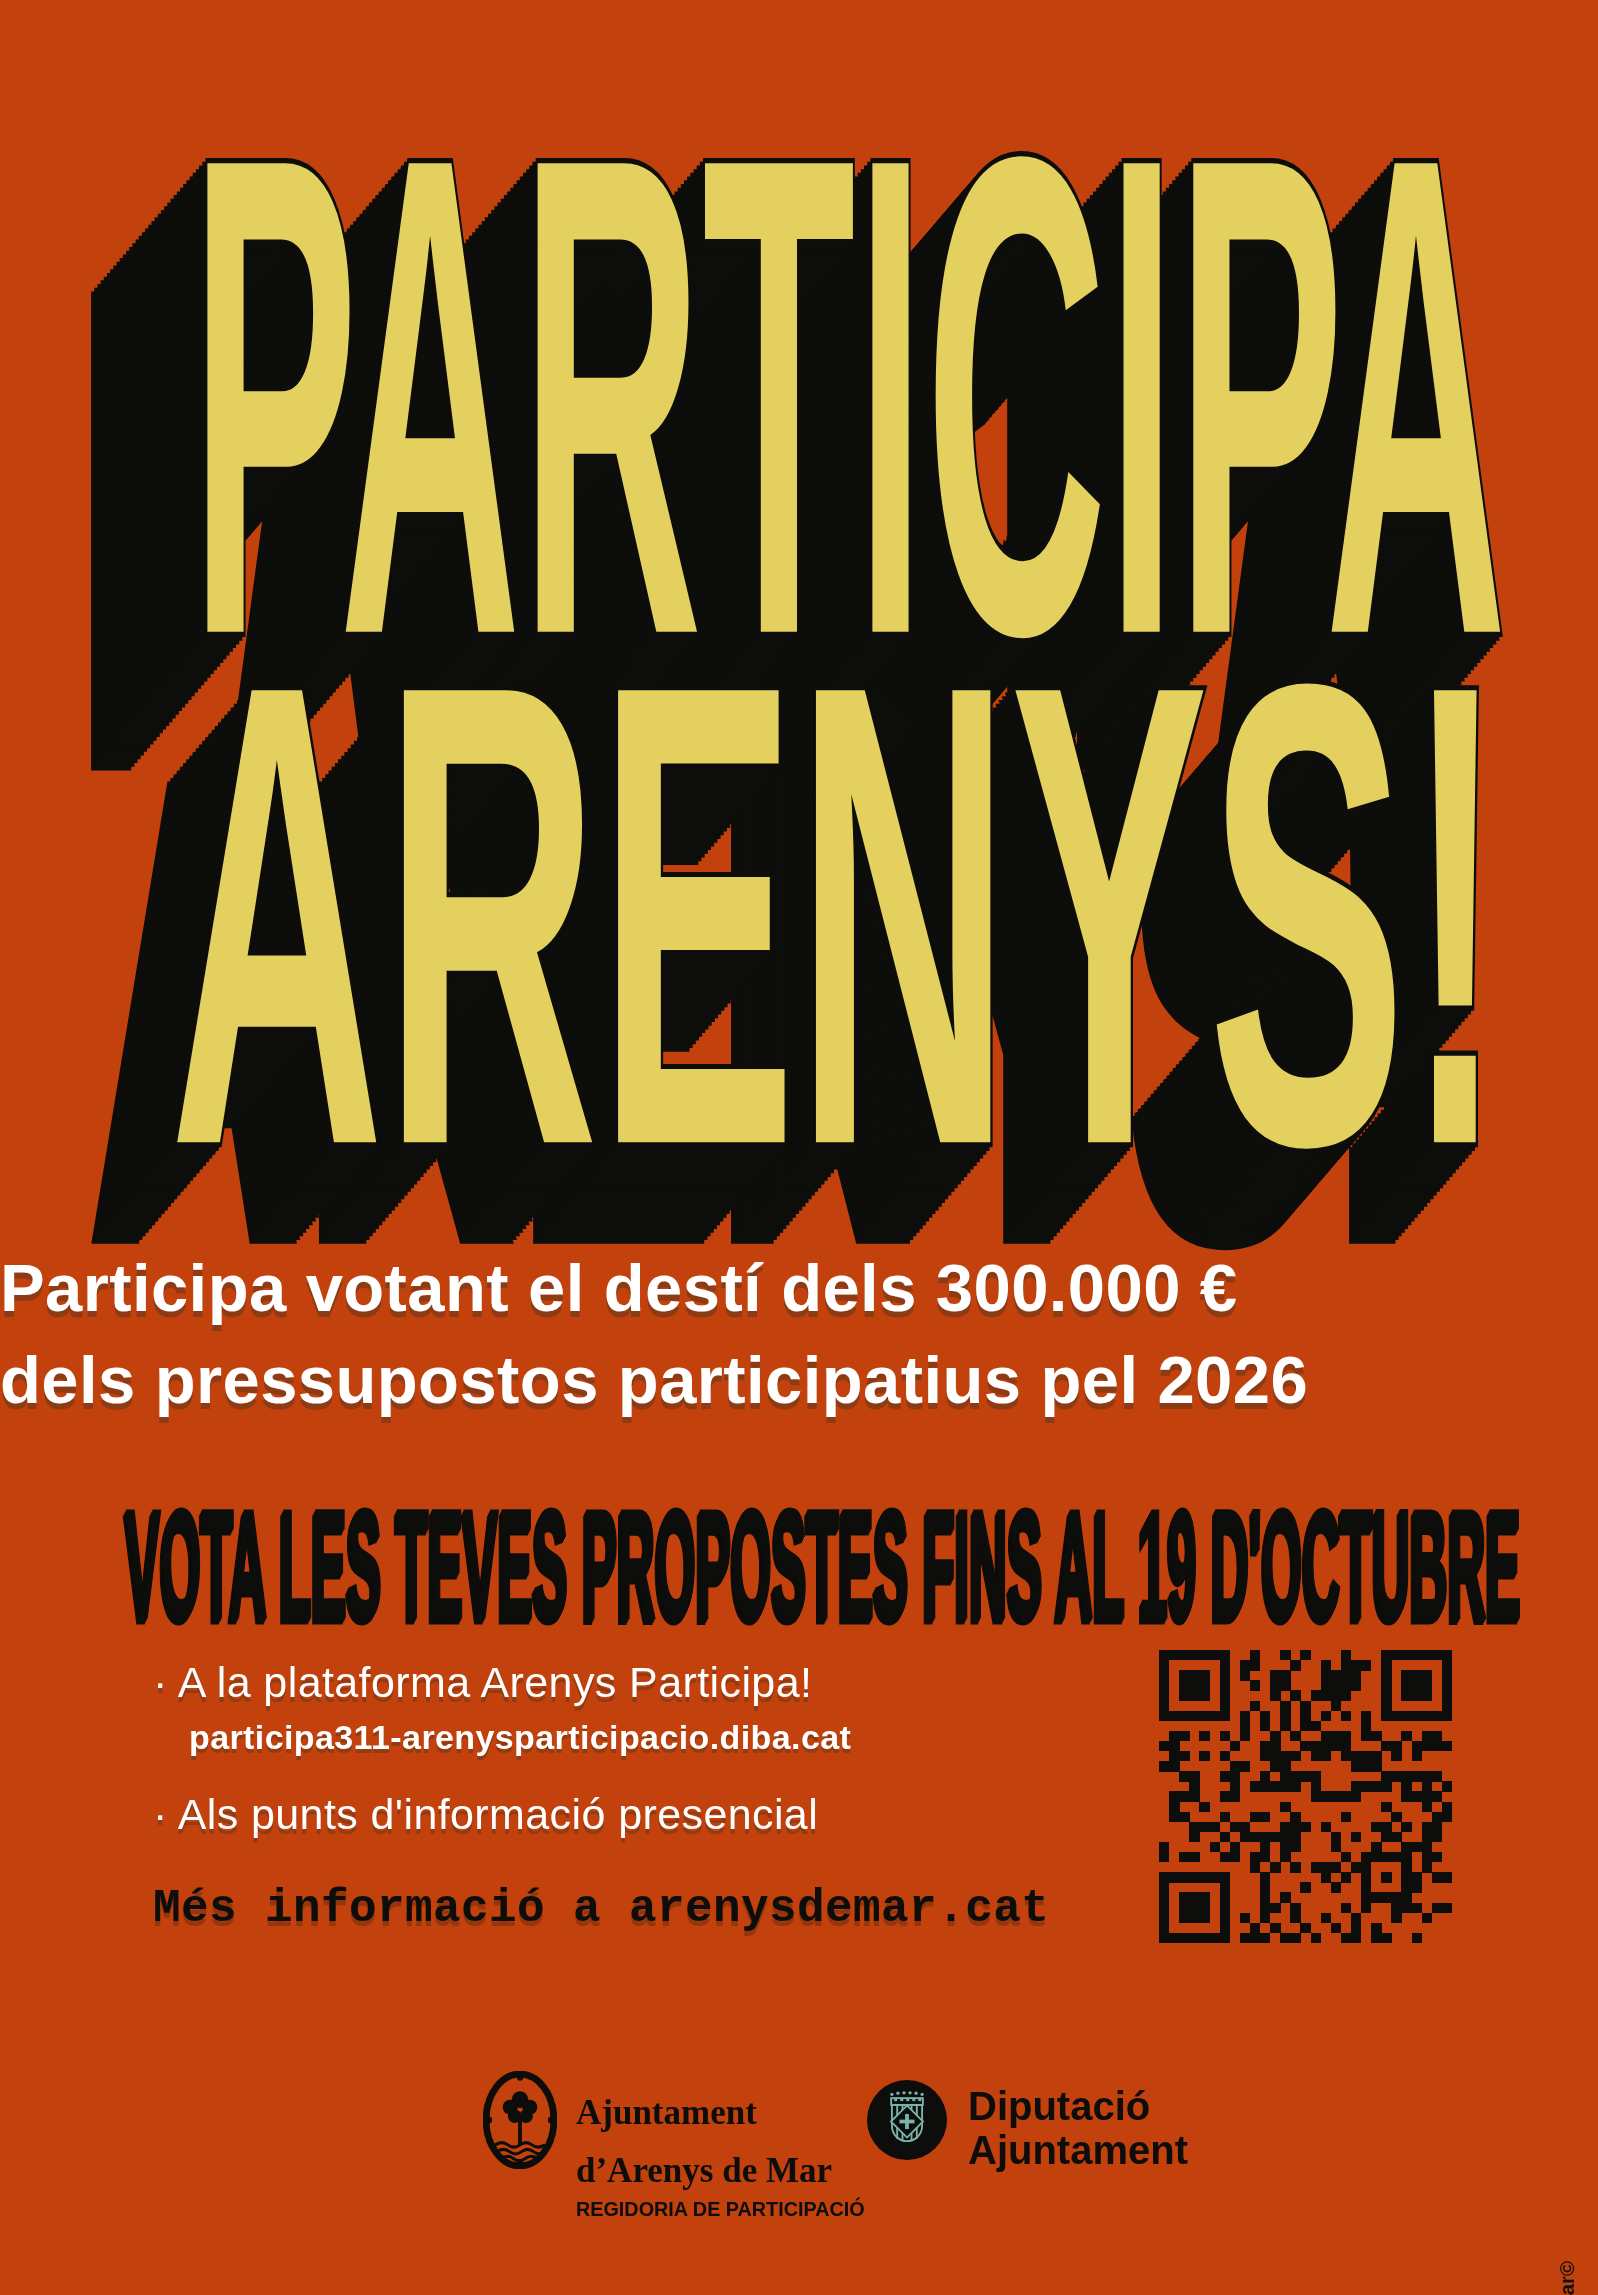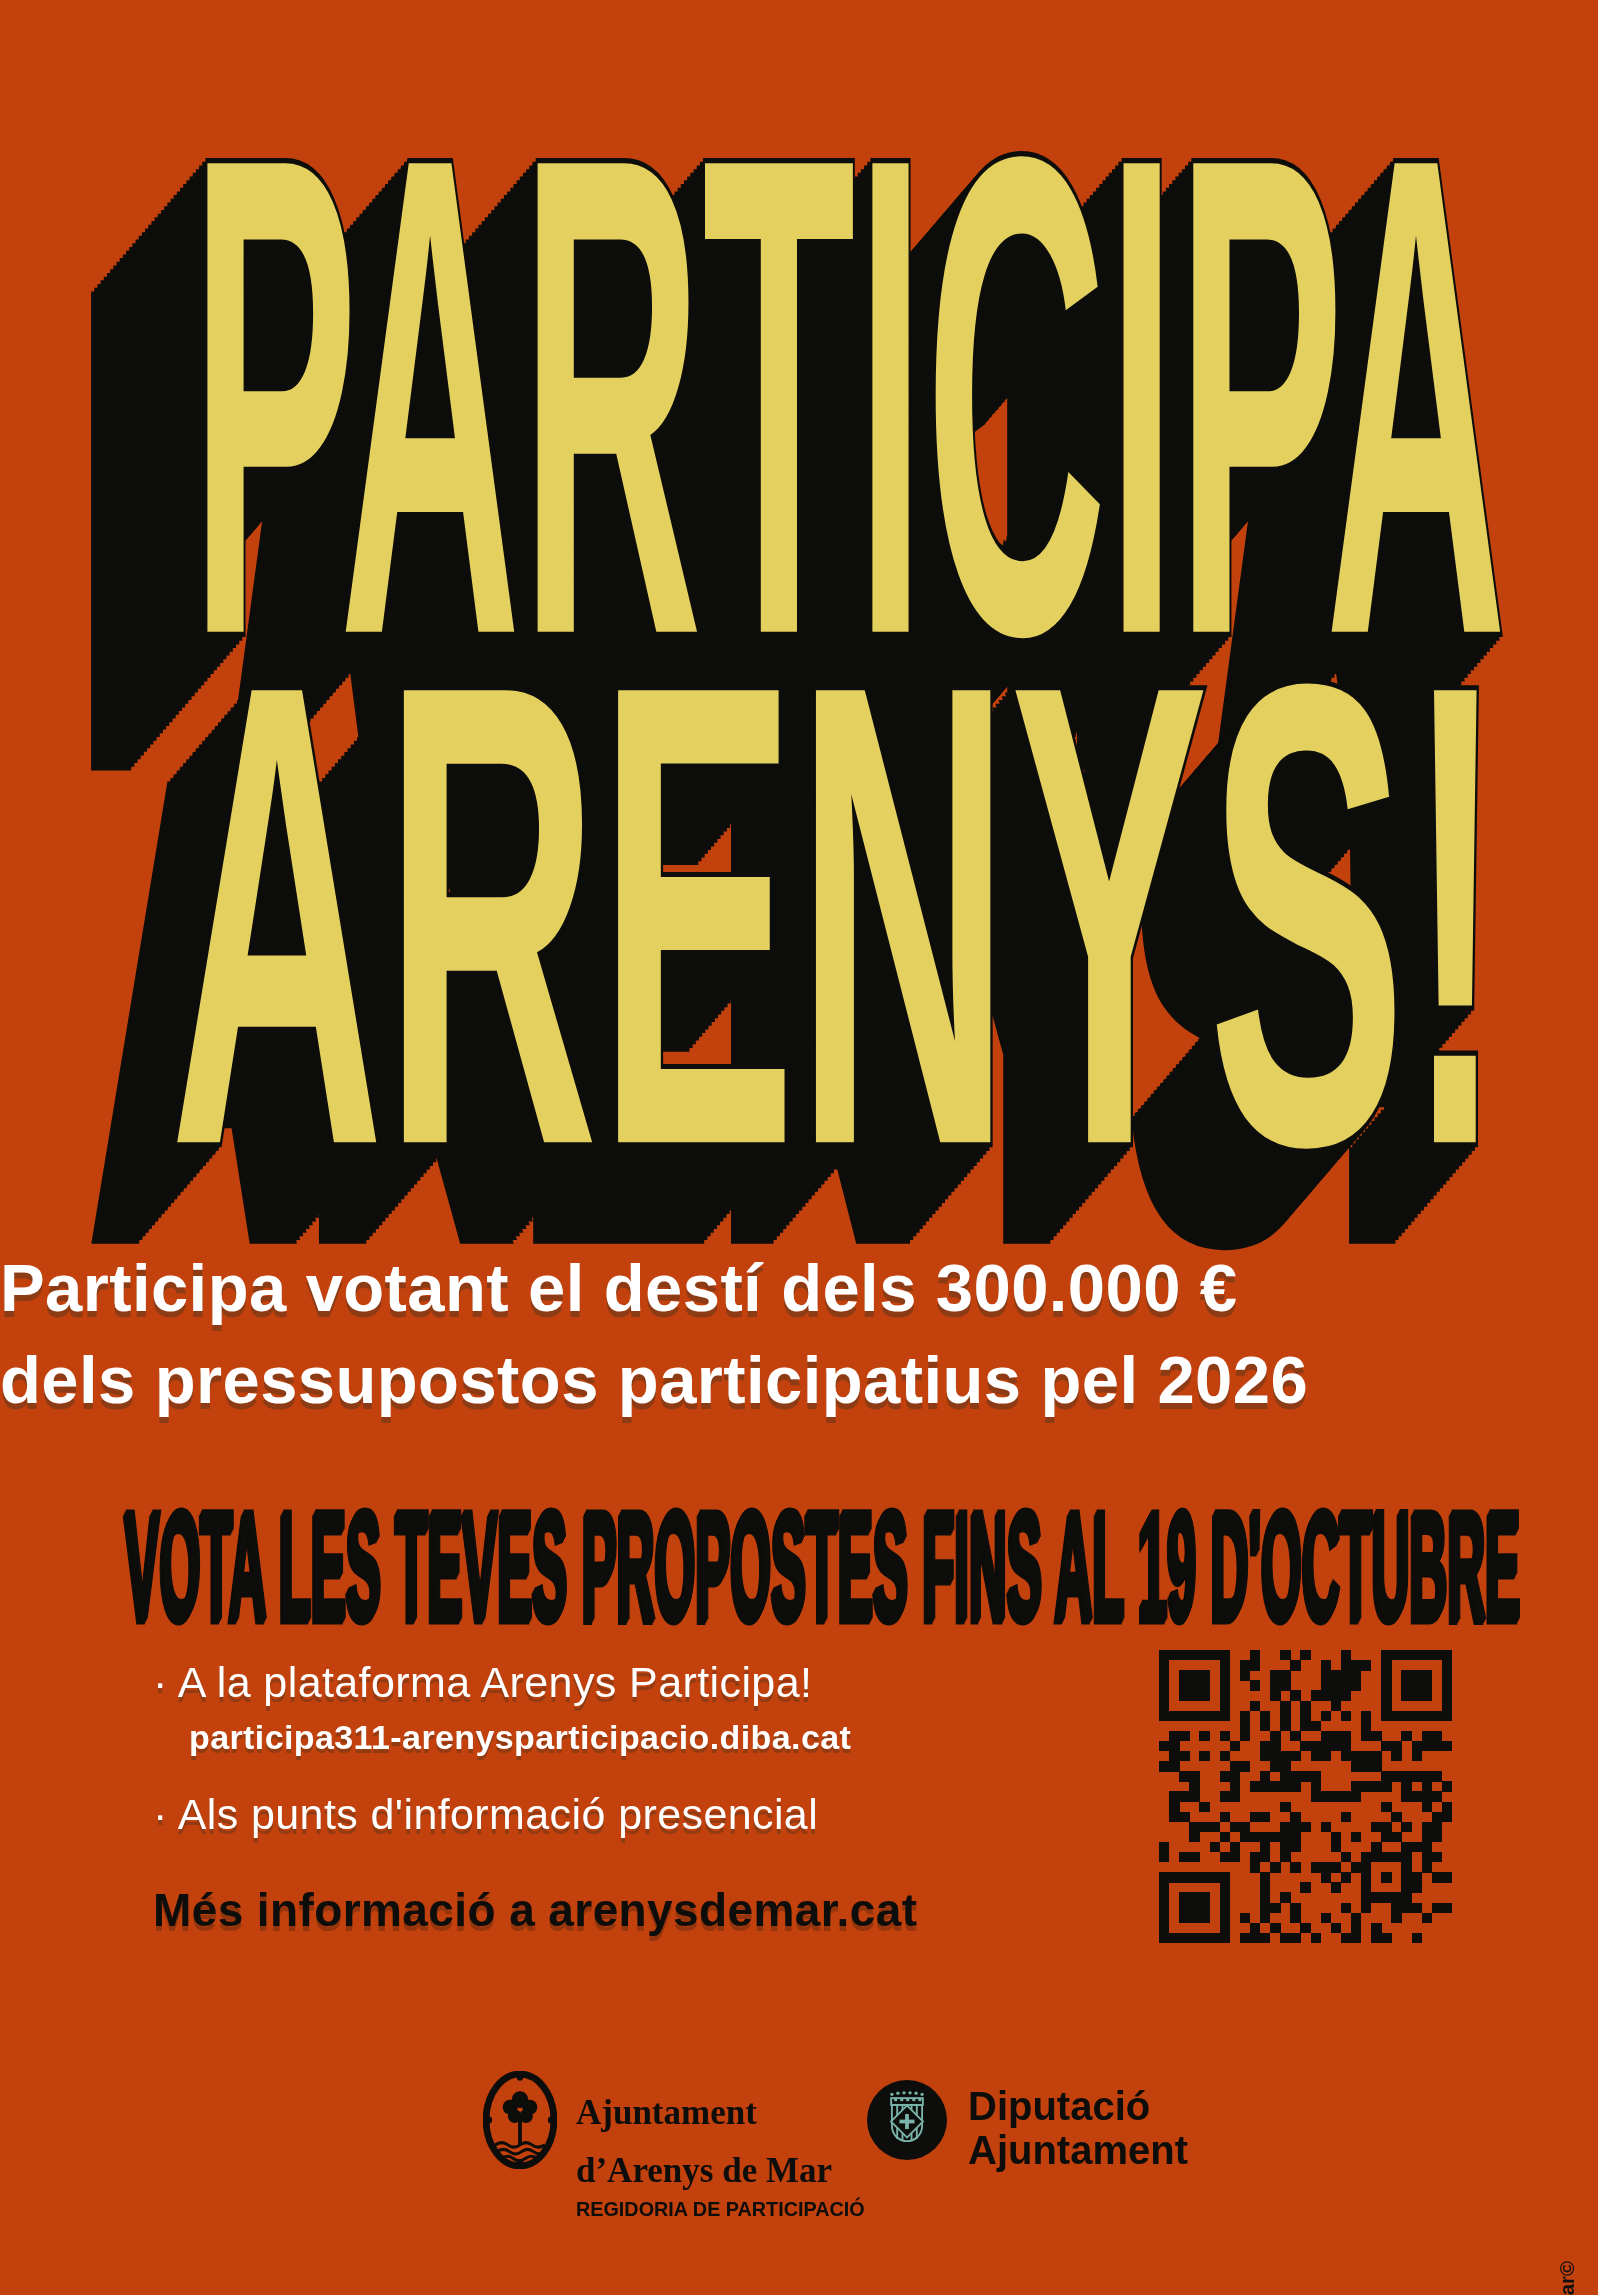--- a/index.html
+++ b/index.html
@@ -23,20 +23,21 @@
   .bullets{position:absolute;left:153px;top:1658px;width:1013px;color:#FFFFFF;}
   .bullet-line{font-size:43px;font-weight:400;letter-spacing:0.4px;
     text-shadow:0 4.5px 0 rgba(20,45,40,.28);}
   .bullet-sub{font-size:34px;font-weight:700;margin:10.6px 0 0 36px;letter-spacing:0.4px;
     text-shadow:0 3.8px 0 rgba(20,45,40,.28);}
   .bullet-line + .bullet-sub + .bullet-line{margin-top:33px;}
   .more-info{
     position:absolute;left:153px;top:1883px;
     color:#0D0D0B;font-size:46px;font-weight:700;letter-spacing:0.4px;
     text-shadow:0 4.5px 0 rgba(10,20,18,.25);
+    font-family:Liberation Mono, monospace;
   }
   .qr{position:absolute;left:1159px;top:1650px;width:293px;height:293px;}
   .footer-seal{position:absolute;}
   .aj-seal{left:483px;top:2071px;}
   .aj-text{position:absolute;left:576px;top:2074px;color:#0D0D0B;}
   .aj-serif{font-family:"Liberation Serif",serif;font-size:35px;font-weight:700;line-height:38px;margin-top:20px;}
   .aj-caps{font-size:20.4px;font-weight:700;margin-top:7.6px;letter-spacing:0;
     transform:scaleX(.97);transform-origin:left;}
   .dip-seal{left:867px;top:2080px;}
   .dip-text{position:absolute;left:968px;top:2084px;color:#0D0D0B;

